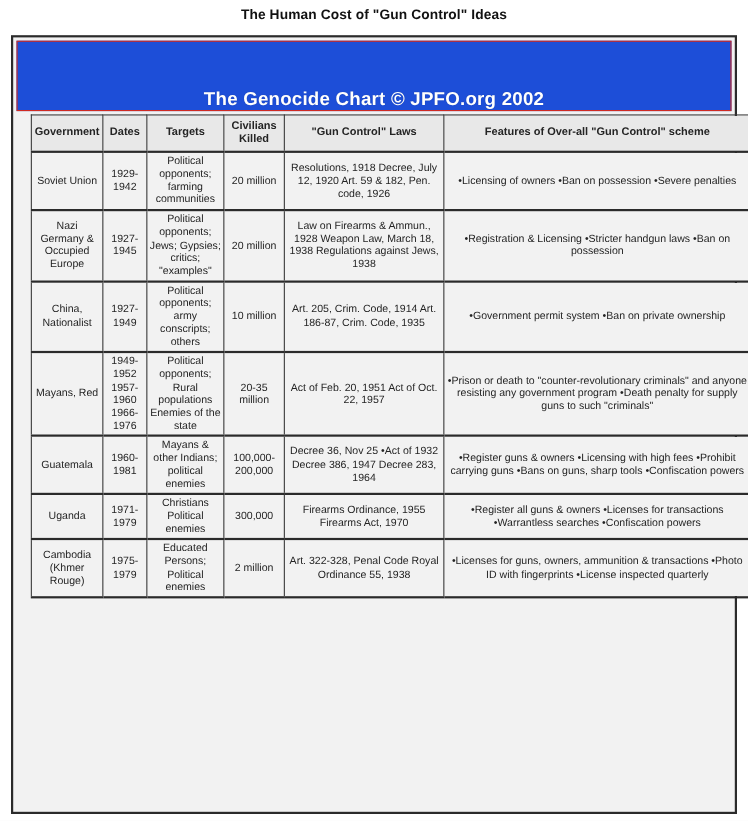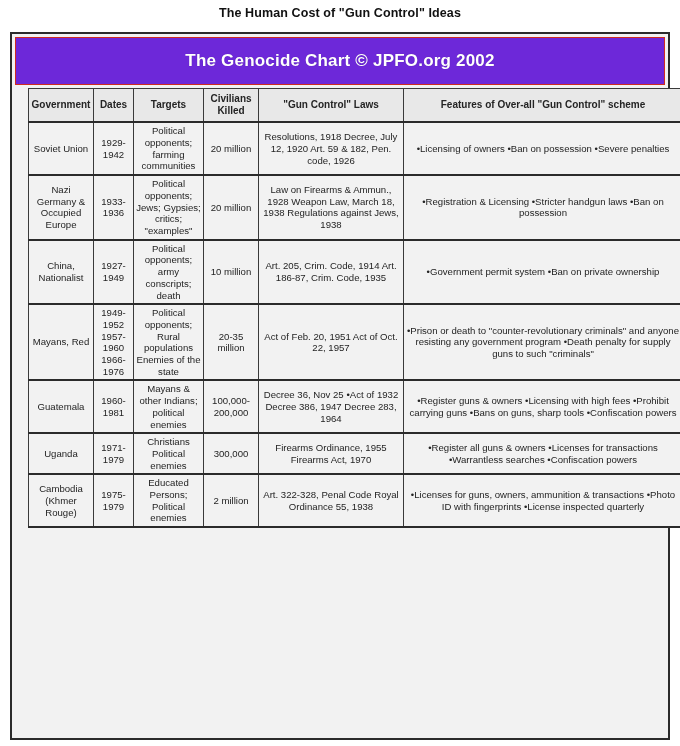--- a/index.html
+++ b/index.html
@@ -28,25 +28,25 @@
     left: 10px;
     top: 32px;
     width: 660px;
     height: 708px;
     border: 2px solid #2b2b2b;
     background: #f2f2f2;
     box-sizing: border-box;
   }
   #banner {
     margin: 3px;
-    height: 48px;
-    background: #6d28d9;
+    height: 64px;
+    background: #1d4ed8;
     border: 1px solid #cf2a22;
     display: flex;
-    align-items: center;
+    align-items: flex-end;
     justify-content: center;
     box-sizing: border-box;
   }
   #banner-text {
     color: #ffffff;
     font-weight: bold;
     font-size: 17px;
     letter-spacing: 0.2px;
     text-shadow: 0 0 1px rgba(0,0,0,0.25);
   }
@@ -122,30 +122,30 @@
         <tr>
           <td class="gov">Soviet Union</td>
           <td class="dates">1929-1942</td>
           <td class="targets">Political opponents; farming communities</td>
           <td class="killed">20 million</td>
           <td class="laws">Resolutions, 1918 Decree, July 12, 1920 Art. 59 &amp; 182, Pen. code, 1926</td>
           <td class="features">•Licensing of owners •Ban on possession •Severe penalties</td>
         </tr>
         <tr>
           <td class="gov">Nazi Germany &amp; Occupied Europe</td>
-          <td class="dates">1933-1936</td>
+          <td class="dates">1927-1945</td>
           <td class="targets">Political opponents; Jews; Gypsies; critics; "examples"</td>
           <td class="killed">20 million</td>
           <td class="laws">Law on Firearms &amp; Ammun., 1928 Weapon Law, March 18, 1938 Regulations against Jews, 1938</td>
           <td class="features">•Registration &amp; Licensing •Stricter handgun laws •Ban on possession</td>
         </tr>
         <tr>
           <td class="gov">China, Nationalist</td>
           <td class="dates">1927-1949</td>
-          <td class="targets">Political opponents; army conscripts; death</td>
+          <td class="targets">Political opponents; army conscripts; others</td>
           <td class="killed">10 million</td>
           <td class="laws">Art. 205, Crim. Code, 1914 Art. 186-87, Crim. Code, 1935</td>
           <td class="features">•Government permit system •Ban on private ownership</td>
         </tr>
         <tr>
           <td class="gov">Mayans, Red</td>
           <td class="dates">1949-1952 1957-1960 1966-1976</td>
           <td class="targets">Political opponents; Rural populations Enemies of the state</td>
           <td class="killed">20-35 million</td>
           <td class="laws">Act of Feb. 20, 1951 Act of Oct. 22, 1957</td>

